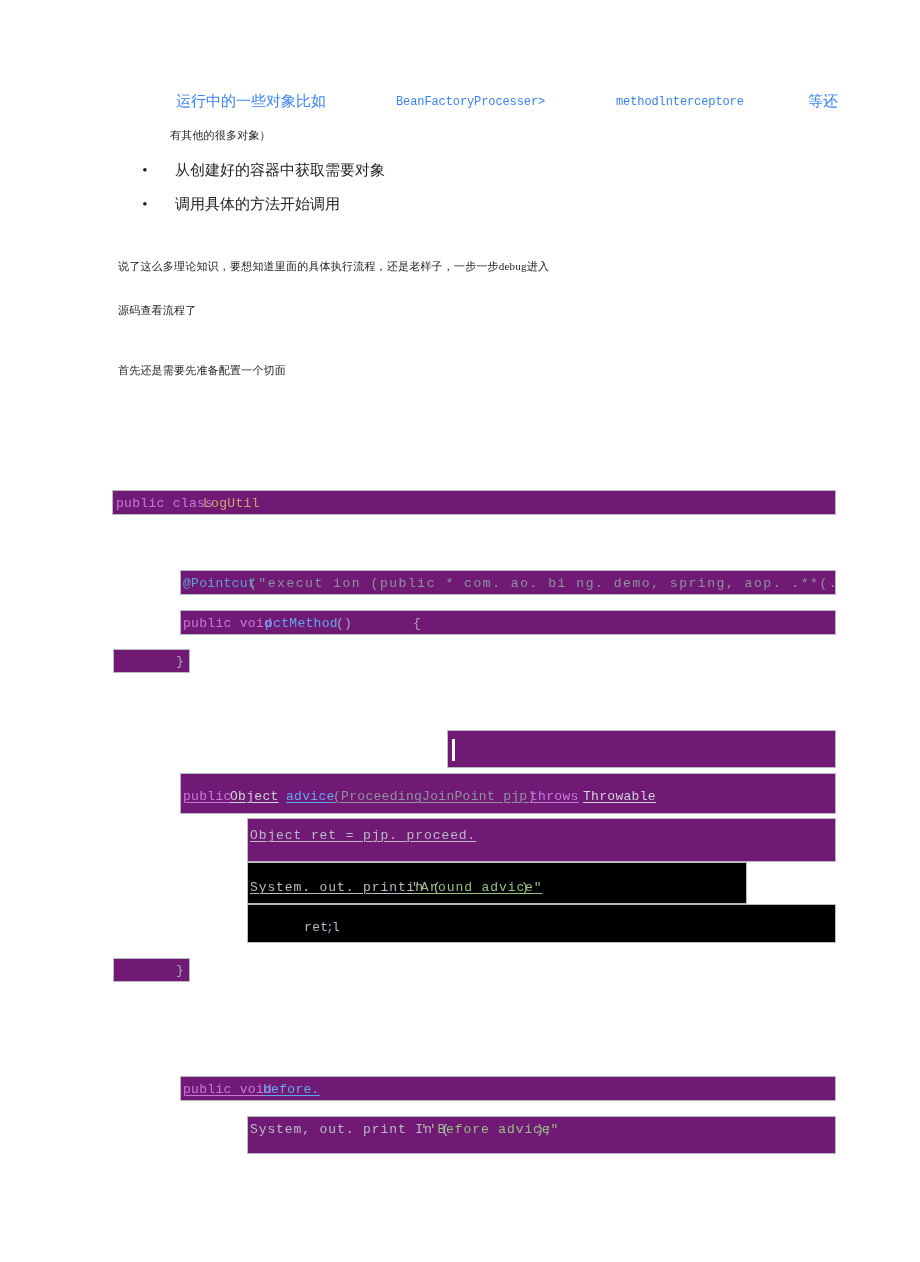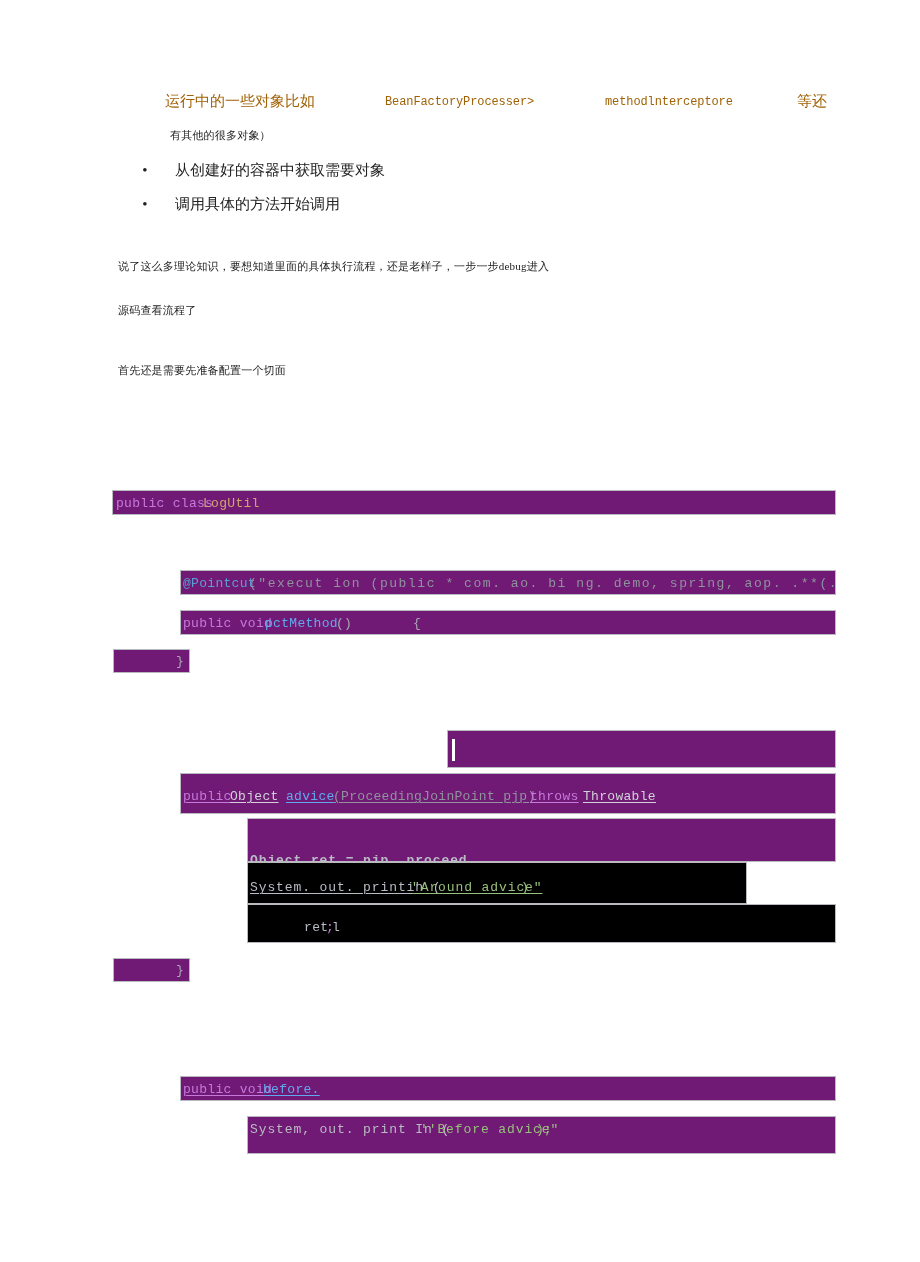--- a/index.html
+++ b/index.html
@@ -25,27 +25,27 @@
   .prose-line {
     position: absolute;
     font-size: 11px;
     line-height: 18px;
     color: #222222;
     white-space: pre;
     letter-spacing: 0.2px;
   }
   .intro-row {
     position: absolute;
-    left: 113px;
+    left: 124px;
     top: 90px;
     width: 724px;
     height: 22px;
     font-size: 15px;
     line-height: 22px;
-    color: #a16207;
+    color: #3b82f6;
   }
   .intro-row .seg {
     position: absolute;
     white-space: pre;
   }
   .seg.mono {
     font-family: "Liberation Mono", "DejaVu Sans Mono", monospace;
     font-size: 12px;
     letter-spacing: -0.1px;
   }
@@ -168,21 +168,21 @@
   <div class="code-row" style="left:180px;top:773px;width:656px;height:41px;">
     <span class="ln tok-kw u" style="left:2px;top:16px;">public</span>
     <span class="ln tok-type u" style="left:49px;top:16px;">Object</span>
     <span class="ln tok-fn u" style="left:105px;top:16px;">advice</span>
     <span class="ln tok-dim u" style="left:152px;top:16px;">(ProceedingJoinPoint pjp)</span>
     <span class="ln tok-kw u" style="left:349px;top:16px;">throws</span>
     <span class="ln tok-type u" style="left:402px;top:16px;">Throwable</span>
   </div>
 
   <div class="code-row" style="left:247px;top:818px;width:589px;height:44px;">
-    <span class="ln tok-plain u" style="left:2px;top:35px;letter-spacing:0.9px;font-weight:bold;">Object ret = pjp. proceed.</span>
+    <span class="ln tok-plain u" style="left:2px;top:10px;letter-spacing:0.9px;">Object ret = pjp. proceed.</span>
   </div>
 
   <div class="code-row black" style="left:247px;top:862px;width:500px;height:42px;">
     <span class="ln tok-plain u" style="left:2px;top:18px;letter-spacing:0.9px;">System. out. printin (</span>
     <span class="ln tok-str u" style="left:164px;top:18px;letter-spacing:0.9px;">"Around advice"</span>
     <span class="ln tok-str u" style="left:273px;top:18px;">)</span>
   </div>
 
   <div class="code-row black" style="left:247px;top:904px;width:589px;height:39px;">
     <span class="ln tok-kw" style="left:2px;top:32px;margin-top:19px;">return</span>

